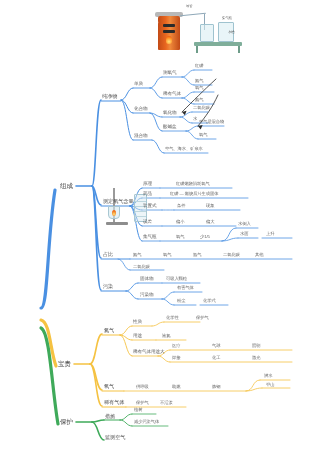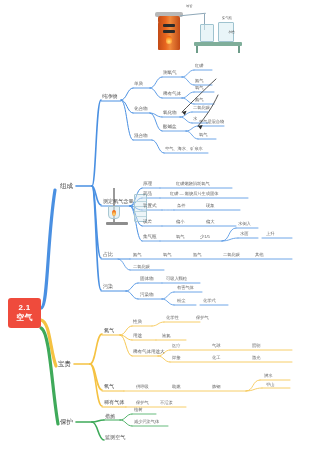--- a/index.html
+++ b/index.html
@@ -271,24 +271,20 @@
       <line x1="132" y1="414" x2="156" y2="414" stroke="#3faa5a" stroke-width="0.8"></line>
       <line x1="132" y1="426" x2="168" y2="426" stroke="#3faa5a" stroke-width="0.8"></line>
 
       <path d="M216,79 C202,92 194,100 182,112" stroke="#2b2b2b" stroke-width="0.8" fill="none"></path>
       <path d="M182,112 l4.5,-1.2 l-1.6,4.4 z" fill="#2b2b2b" stroke="none"></path>
       <path d="M218,95 C212,108 206,116 198,126" stroke="#2b2b2b" stroke-width="0.8" fill="none"></path>
       <path d="M198,126 l4.6,-0.9 l-1.9,4.3 z" fill="#2b2b2b" stroke="none"></path>
     </g>
   </svg>
 
-  <div id="root">
-    <span>2.1</span>
-    <span>空气</span>
-  </div>
 
   <div class="imgbox" id="apparatus-top">
     <div class="furnace-lid"></div>
     <div class="furnace-body"></div>
     <div class="furnace-slot" style="top:22px"></div>
     <div class="furnace-slot" style="top:28px"></div>
     <div class="flame"></div>
     <div class="tube" style="left:30px;top:12px;width:26px;height:1.4px;border-radius:1px;transform:rotate(-6deg)"></div>
     <div class="tube" style="left:54px;top:12px;width:1.4px;height:16px"></div>
     <div class="bench"></div>

